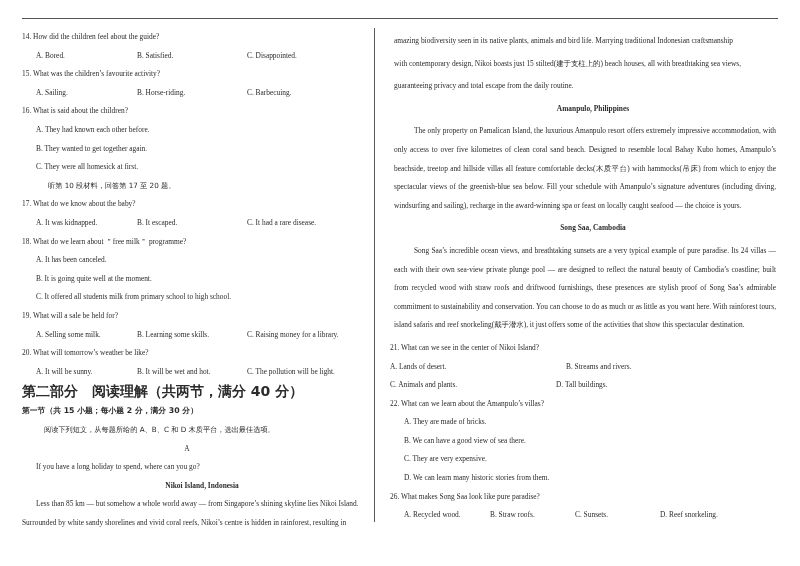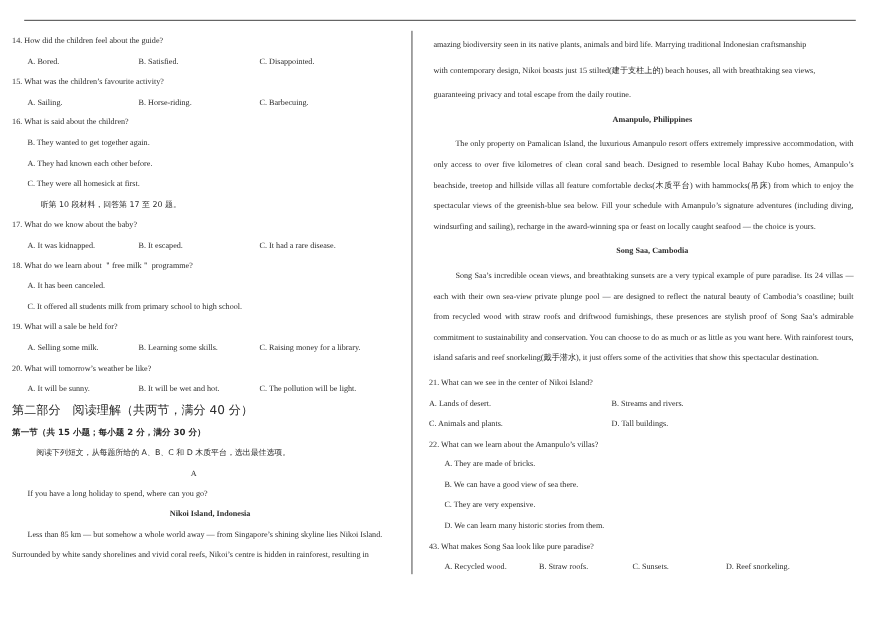--- a/index.html
+++ b/index.html
@@ -30,21 +30,21 @@
     width: 1px; height: 494px;
     background: #5a5a5a;
   }
   .col {
     position: absolute;
     top: 28px;
     font-size: 7.4px;
     line-height: 1.0;
   }
   .col-left {
-    left: 11px;
+    left: 22px;
     width: 344px;
   }
   .col-right {
     left: 390px;
     width: 390px;
   }
   
   .q {
     margin: 0 0 0 0;
     padding: 0;
@@ -60,36 +60,36 @@
     position: relative;
     padding-left: 14px;
   }
   .opts span { position: absolute; white-space: nowrap; }
   .o1 { left: 14px; }
   .o2 { left: 115px; }
   .o3 { left: 225px; }
   .o4 { left: 335px; }
   
   .opts4 .o1 { left: 0px; }
-  .opts4 .o2 { left: 166px; }
+  .opts4 .o2 { left: 176px; }
   .opts4 .o3 { left: 0px; text-align: right; }
   .opts4 .o4 { left: 166px; }
   .optsWide { padding-left: 0; }
   .optsWide .o1 { left: 0px; }
   .optsWide .o2 { left: 83px; }
   .optsWide .o3 { left: 167px; }
   .optsWide .o4 { left: 252px; }
 
   .cn {
     font-family: "DejaVu Sans", "Liberation Sans", sans-serif;
     font-size: 7.2px;
   }
   .sec-head {
-    font-weight: normal;
-    font-size: 11px;
+    font-weight: bold;
+    font-size: 14px;
     height: 20px;
     line-height: 20px;
     white-space: nowrap;
   }
   .sub-head {
     font-weight: bold;
     font-size: 7.8px;
     height: 19px;
     line-height: 19px;
     white-space: nowrap;
@@ -137,35 +137,36 @@
     </div>
 
     <div class="q">15. What was the children’s favourite activity?</div>
     <div class="opts">
       <span class="o1">A. Sailing.</span>
       <span class="o2">B. Horse-riding.</span>
       <span class="o3">C. Barbecuing.</span>
     </div>
 
     <div class="q">16. What is said about the children?</div>
+    <div class="q indent">A. They had known each other before.</div>
     <div class="q indent">B. They wanted to get together again.</div>
-    <div class="q indent">A. They had known each other before.</div>
     <div class="q indent">C. They were all homesick at first.</div>
 
     <div class="q indent2 cn">听第 10 段材料，回答第 17 至 20 题。</div>
 
     <div class="q">17. What do we know about the baby?</div>
     <div class="opts">
       <span class="o1">A. It was kidnapped.</span>
       <span class="o2">B. It escaped.</span>
       <span class="o3">C. It had a rare disease.</span>
     </div>
 
     <div class="q">18. What do we learn about ＂free milk＂ programme?</div>
     <div class="q indent">A. It has been canceled.</div>
+    <div class="q indent">B. It is going quite well at the moment.</div>
     <div class="q indent">C. It offered all students milk from primary school to high school.</div>
 
     <div class="q">19. What will a sale be held for?</div>
     <div class="opts">
       <span class="o1">A. Selling some milk.</span>
       <span class="o2">B. Learning some skills.</span>
       <span class="o3">C. Raising money for a library.</span>
     </div>
 
     <div class="q">20. What will tomorrow’s weather be like?</div>
@@ -211,21 +212,21 @@
       <span class="o3">C. Animals and plants.</span>
       <span class="o4">D. Tall buildings.</span>
     </div>
 
     <div class="q">22. What can we learn about the Amanpulo’s villas?</div>
     <div class="q indent">A. They are made of bricks.</div>
     <div class="q indent">B. We can have a good view of sea there.</div>
     <div class="q indent">C. They are very expensive.</div>
     <div class="q indent">D. We can learn many historic stories from them.</div>
 
-    <div class="q">43. What makes Song Saa look like pure paradise?</div>
+    <div class="q">26. What makes Song Saa look like pure paradise?</div>
     <div class="opts optsWide" style="padding-left:14px;">
       <span class="o1" style="left:14px;">A. Recycled wood.</span>
       <span class="o2" style="left:100px;">B. Straw roofs.</span>
       <span class="o3" style="left:185px;">C. Sunsets.</span>
       <span class="o4" style="left:270px;">D. Reef snorkeling.</span>
     </div>
 
   </div>
 
 </div>

